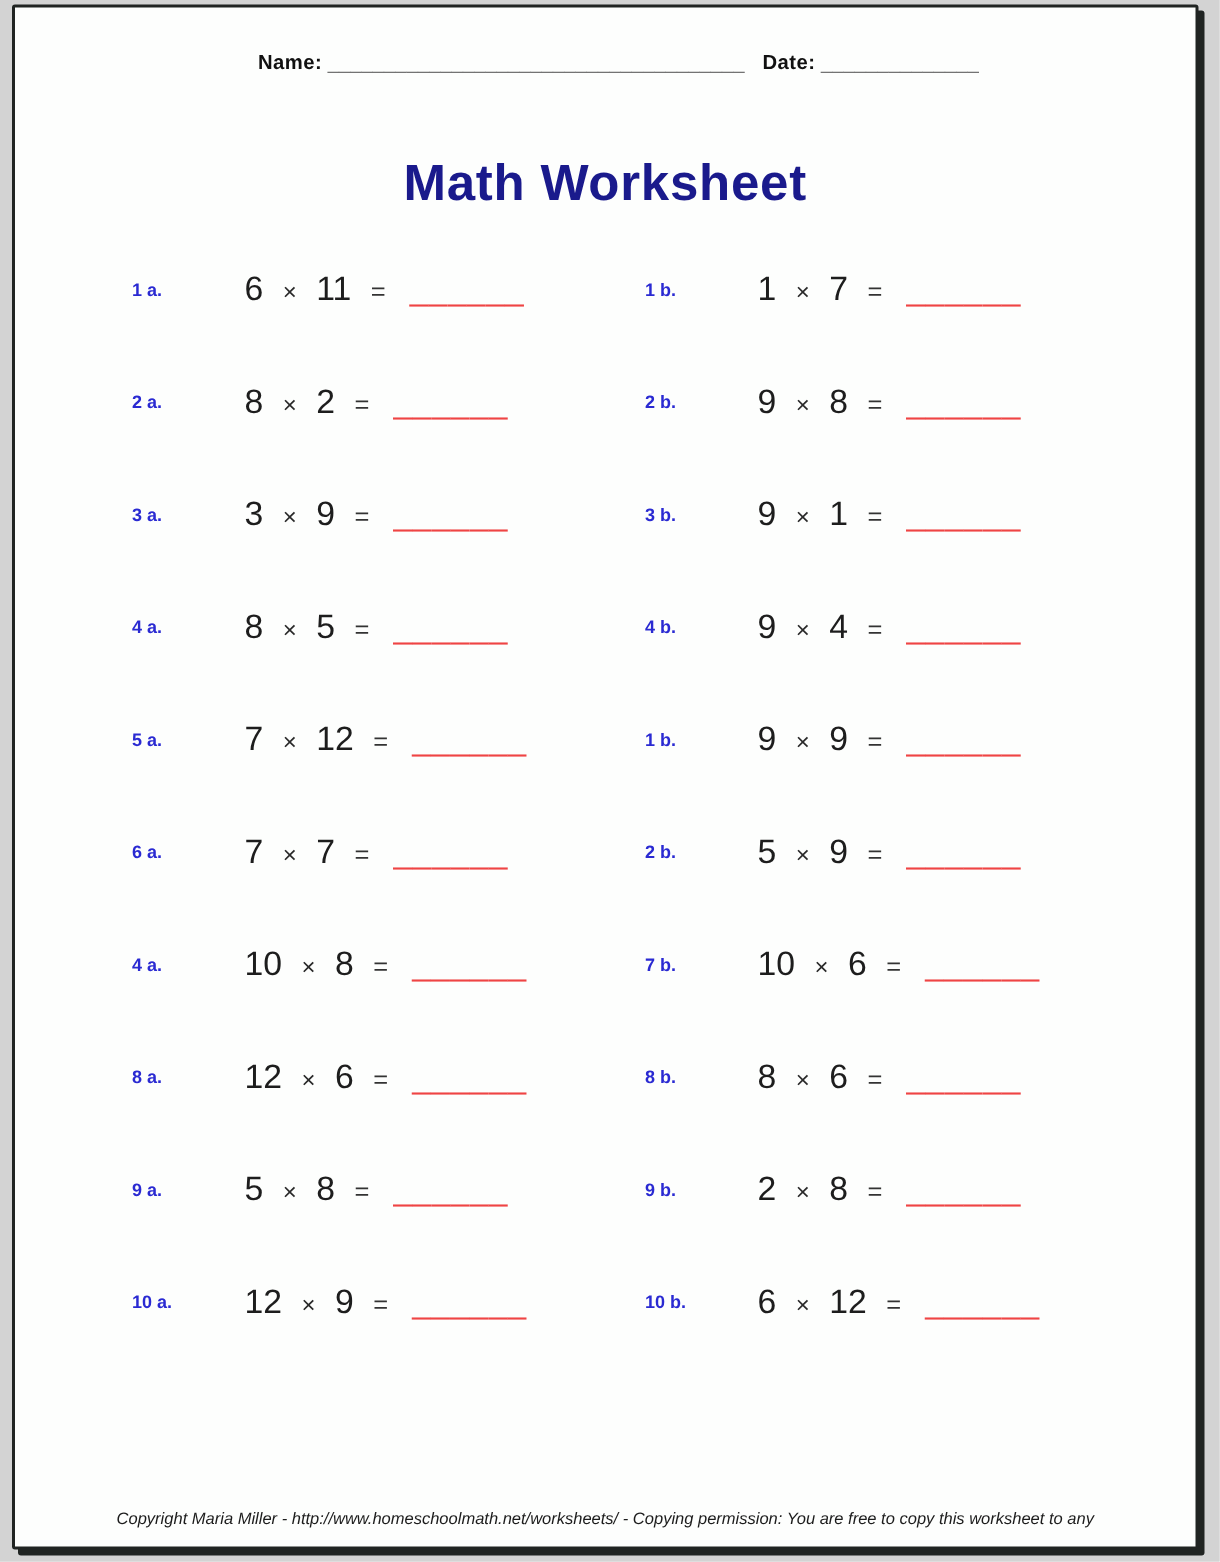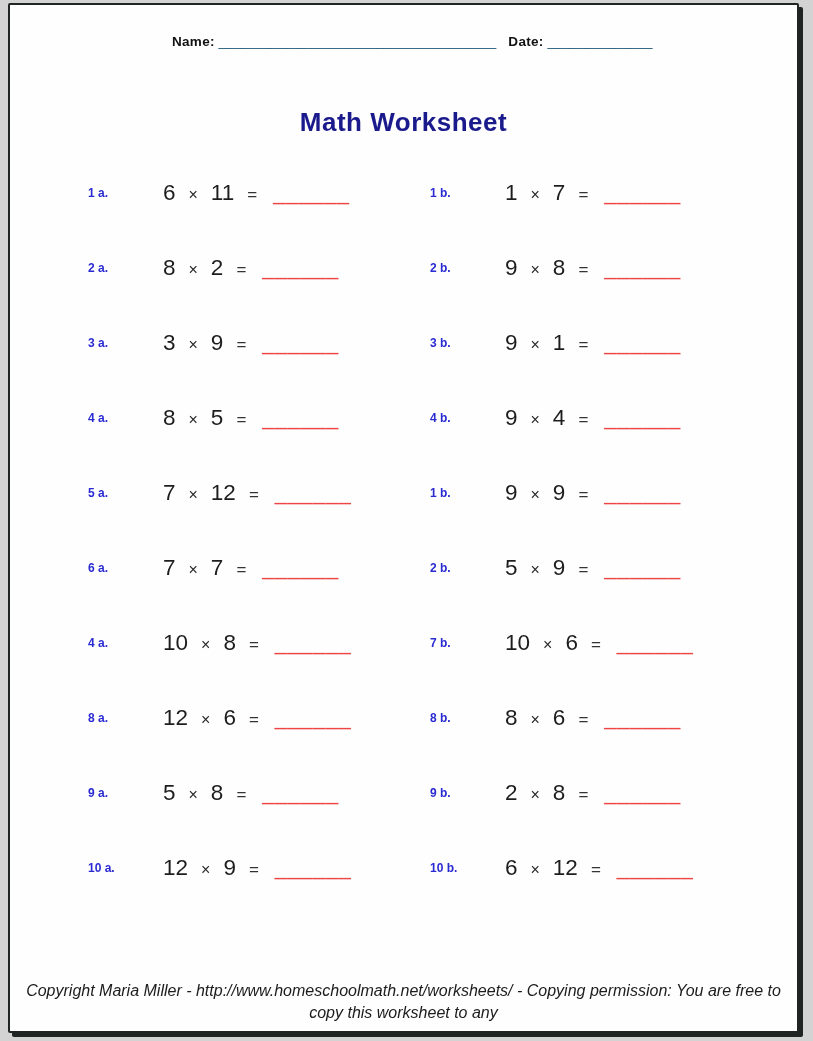--- a/index.html
+++ b/index.html
@@ -25,30 +25,30 @@
   
   .header {
     position: absolute;
     top: 29px;
     left: 162px;
     font-size: 13.5px;
     color: #111;
     white-space: nowrap;
   }
   .header .lbl { font-weight: bold; letter-spacing: 0.3px; }
-  .header .blank { color: #0c4a6e; letter-spacing: 0px; }
+  .header .blank { color: #737373; letter-spacing: 0px; }
   .header .date-group { margin-left: 12px; }
   
   .title {
     position: absolute;
     top: 97px;
     left: 0;
     width: 100%;
     text-align: center;
-    font-size: 26px;
+    font-size: 34px;
     font-weight: bold;
     letter-spacing: 0.5px;
     color: var(--title_navy, #1a1a8c);
     line-height: 40px;
   }
   
   .problems {
     position: absolute;
     top: 150px;
     left: 0;
@@ -85,21 +85,21 @@
   .eq { font-size: 17px; color: #333; }
   .ansblank { font-size: 22px; color: #ef4444; letter-spacing: 0.5px; margin-left: 3px; }
   
   .footer {
     position: absolute;
     bottom: 7px;
     left: 0;
     width: 100%;
     text-align: center;
     font-style: italic;
-    font-size: 16px;
+    font-size: 11px;
     line-height: 22px;
     color: #1c1c1c;
   }
 </style>
 </head>
 <body>
 
 <div class="page">
 
   <div class="header">

